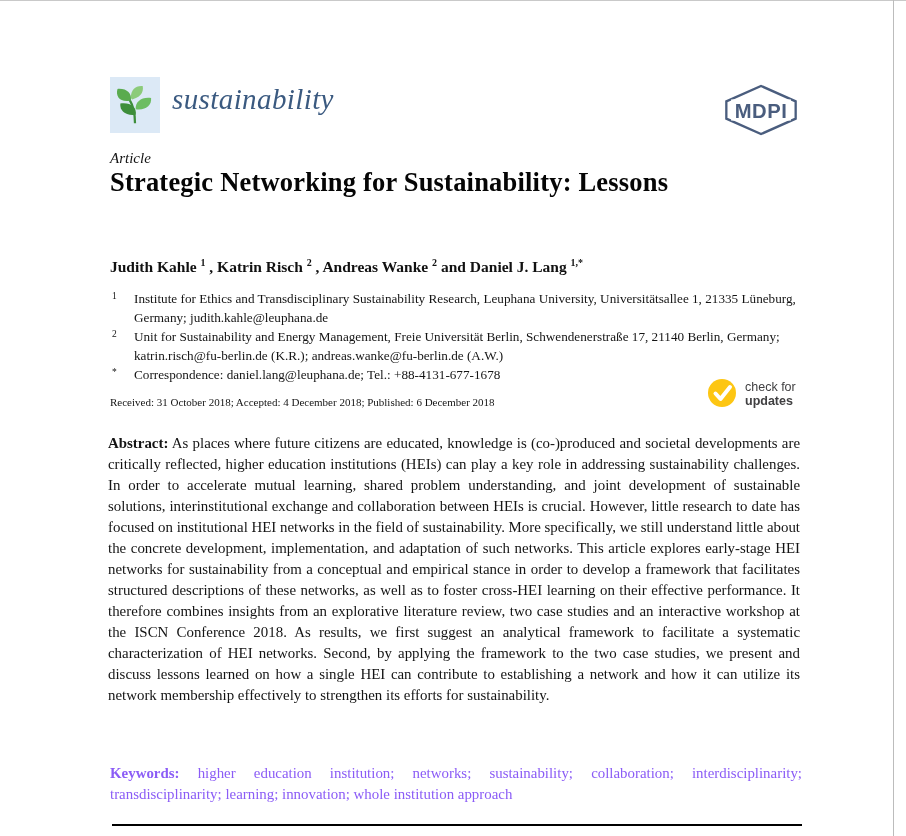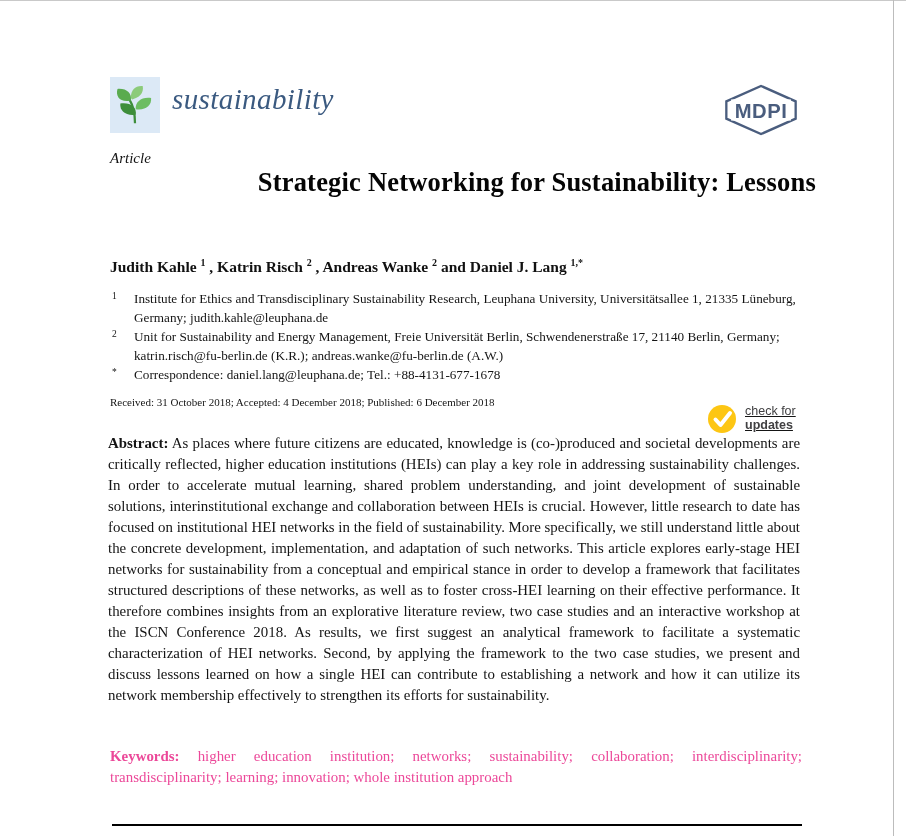--- a/index.html
+++ b/index.html
@@ -24,30 +24,30 @@
   .authors{position:absolute;left:110px;top:258px;font-weight:bold;font-size:15.5px;color:#111;}
   .authors sup{font-size:10px;line-height:0;}
 
   .affiliations{position:absolute;left:112px;top:289px;width:690px;font-size:13.2px;line-height:19px;color:#141414;}
   .aff-row{display:flex;}
   .aff-marker{flex:0 0 22px;font-size:9.5px;position:relative;top:-2px;}
   .aff-text{flex:1;}
 
   .received{position:absolute;left:110px;top:396px;font-size:11px;color:#141414;}
 
-  .badge{position:absolute;left:707px;top:404px;display:flex;align-items:flex-start;gap:8px;cursor:pointer;text-decoration:underline;}
+  .badge{position:absolute;left:707px;top:378px;display:flex;align-items:flex-end;gap:8px;cursor:pointer;}
   .badge-circle{width:30px;height:30px;flex:0 0 30px;}
   .badge-text{font-family:"Liberation Sans", sans-serif;font-size:12.5px;line-height:14px;color:#414042;}
   .badge-text .b2{font-weight:bold;}
 
   .abstract{position:absolute;left:108px;top:433px;width:692px;font-size:14.9px;line-height:21px;
     text-align:justify;color:#141414;margin:0;}
   .abstract b{font-weight:bold;}
-  .keywords{position:absolute;left:110px;top:746px;width:692px;font-size:14.9px;line-height:21px;
-    text-align:justify;color:#ec4899;margin:0;}
+  .keywords{position:absolute;left:110px;top:763px;width:692px;font-size:14.9px;line-height:21px;
+    text-align:justify;color:#8b5cf6;margin:0;}
   .keywords b{font-weight:bold;}
 
   .bottom-rule{position:absolute;left:112px;top:824px;width:690px;height:2px;background:#000;}
 </style>
 </head>
 <body>
 
 <div class="top-edge"></div>
 <div class="right-edge"></div>
 
@@ -62,21 +62,21 @@
 </div>
 <div class="journal-name">sustainability</div>
 
 <svg class="mdpi-logo" viewBox="0 0 88 54">
   <polygon points="8,18 44,2 80,18 80,36 44,52 8,36" fill="none" stroke="#4a5d7e" stroke-width="2.4"></polygon>
   <rect x="13" y="16" width="62" height="22" fill="#ffffff"></rect>
   <text x="44" y="35" text-anchor="middle" font-family="Liberation Sans, sans-serif" font-size="21" font-weight="bold" letter-spacing="0.5" fill="#4a5d7e">MDPI</text>
 </svg>
 
 <div class="article-label">Article</div>
-<h1 class="title" style="margin:0;font-size:26.5px;text-align:right;">
+<h1 class="title" style="margin:0;font-size:26.5px;">
   <span>Strategic Networking for Sustainability: Lessons</span><br>
 </h1>
 
 <div class="authors">
   
 
     <span class="author-seg"><span>Judith Kahle </span><sup>1</sup></span>
   
     <span class="author-seg"><span>, Katrin Risch </span><sup>2</sup></span>
   

